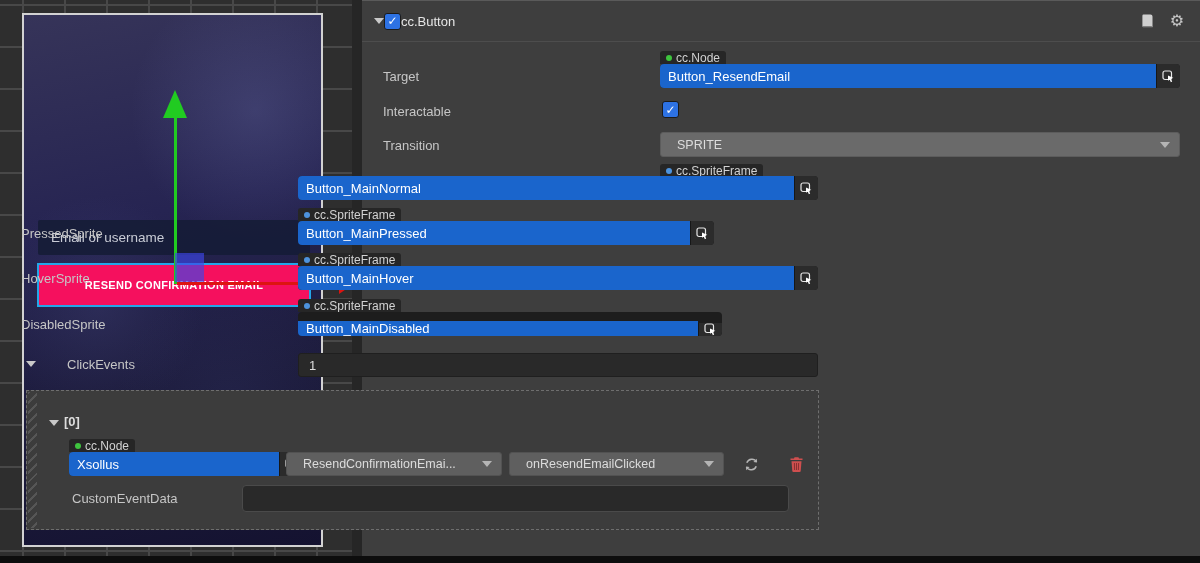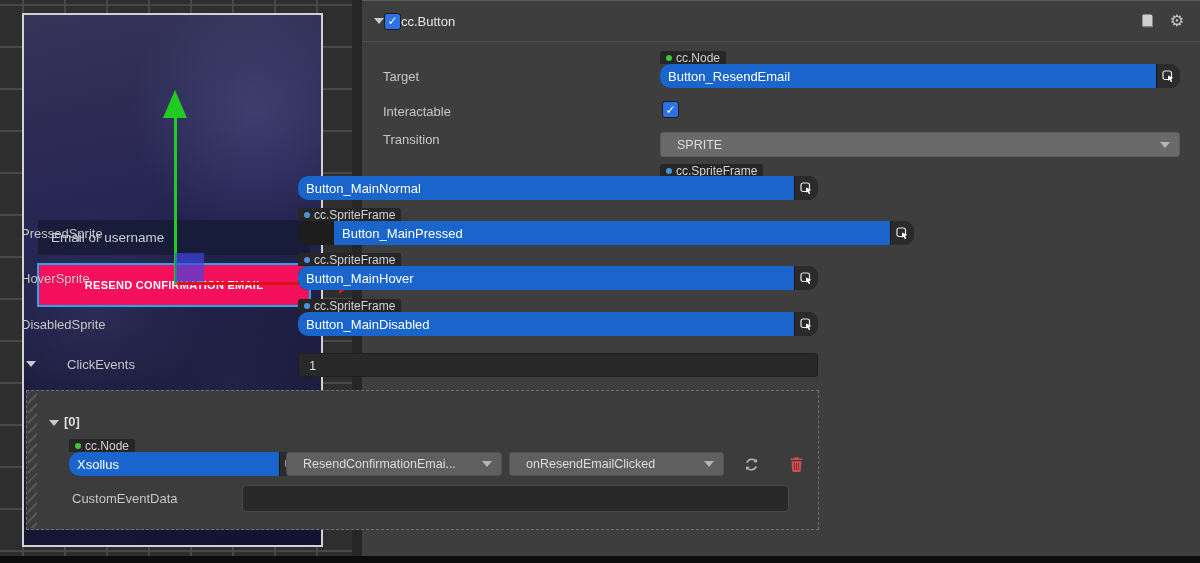--- a/index.html
+++ b/index.html
@@ -48,21 +48,21 @@
     border-top:6px solid #c9c9c9;}
   .cb{width:17px;height:17px;background:#2d72e4;border:1px solid #1b1b1b;border-radius:3px;
     display:flex;align-items:center;justify-content:center;color:#fff;font-size:12px;font-weight:bold;box-sizing:border-box;}
   .cb::after{content:"\2713";}
   .label{position:absolute;left:21px;color:#c6c6c6;font-size:13px;}
   .tag{position:absolute;height:13px;background:#262626;border-radius:3px 3px 0 0;
     display:inline-flex;align-items:center;gap:4px;padding:0 6px;font-size:12px;color:#d2d2d2;}
   .dot{width:6px;height:6px;border-radius:50%;}
   .dot-node{background:#3ec43e;}
   .dot-sprite{background:#4d93dd;}
-  .ref{position:absolute;display:flex;background:#1d1d1d;border-radius:10px;overflow:hidden;height:24px;box-sizing:border-box;}
+  .ref{position:absolute;display:flex;background:#1d1d1d;border-radius:4px;overflow:hidden;height:24px;box-sizing:border-box;}
   .ref-val{flex:1;background:#1a65cc;color:#fff;font-size:13px;display:flex;align-items:center;
     padding-left:8px;min-width:0;white-space:nowrap;overflow:hidden;}
   .ref-pick{width:23px;background:#2b2b2b;display:flex;align-items:center;justify-content:center;
     border-left:1px solid #171717;cursor:pointer;}
   .dd{position:absolute;background:#5f5f5f;border:1px solid #525252;border-radius:3px;color:#dcdcdc;
     font-size:12.5px;display:flex;align-items:center;padding:0 24px 0 16px;box-sizing:border-box;
     height:24px;white-space:nowrap;overflow:hidden;cursor:pointer;}
   .dd-light{background:#6a6a6a;border-color:#5c5c5c;height:25px;}
   .dd-arrow{position:absolute;right:9px;top:50%;margin-top:-3px;width:0;height:0;
     border-left:5px solid transparent;border-right:5px solid transparent;border-top:6px solid #b5b5b5;}
@@ -130,21 +130,21 @@
         <svg width="13" height="13" viewBox="0 0 13 13">
           <rect x="1" y="1" width="8.5" height="8.5" rx="2" fill="none" stroke="#e8e8e8" stroke-width="1.2"></rect>
           <path d="M6 5.5 L11.5 8 L8.8 8.6 L10.2 11.6 L8.9 12.2 L7.5 9.2 L6 11 Z" fill="#ffffff"></path>
         </svg>
       </span>
     </div>
 
     <span class="label" style="top:103px;">Interactable</span>
     <span class="cb" style="position:absolute;left:300px;top:100px;"></span>
 
-    <span class="label" style="top:131px;text-align:right;">Transition</span>
+    <span class="label" style="top:137px;text-align:right;">Transition</span>
     <div class="dd dd-light" style="left:298px;top:131px;width:520px;">
       <span>SPRITE</span>
       <span class="dd-arrow"></span>
     </div>
 
     <span class="label" style="top:181px;">NormalSprite</span>
     <span class="tag" style="left:298px;top:163px;">
       <span class="dot dot-sprite"></span>
       <span>cc.SpriteFrame</span>
     </span>
@@ -157,21 +157,21 @@
           <path d="M6 5.5 L11.5 8 L8.8 8.6 L10.2 11.6 L8.9 12.2 L7.5 9.2 L6 11 Z" fill="#ffffff"></path>
         </svg>
       </span>
     </div>
 
     <span class="label" style="top:226px;">PressedSprite</span>
     <span class="tag" style="left:298px;top:208px;">
       <span class="dot dot-sprite"></span>
       <span>cc.SpriteFrame</span>
     </span>
-    <div class="ref" style="left:298px;top:221px;width:616px;padding-left:36px;">
+    <div class="ref" style="left:298px;top:221px;width:416px;">
       <span class="ref-val">Button_MainPressed</span>
       <span class="ref-pick">
         <svg width="13" height="13" viewBox="0 0 13 13">
           <rect x="1" y="1" width="8.5" height="8.5" rx="2" fill="none" stroke="#e8e8e8" stroke-width="1.2"></rect>
           <path d="M6 5.5 L11.5 8 L8.8 8.6 L10.2 11.6 L8.9 12.2 L7.5 9.2 L6 11 Z" fill="#ffffff"></path>
         </svg>
       </span>
     </div>
 
     <span class="label" style="top:271px;text-align:right;">HoverSprite</span>
@@ -187,21 +187,21 @@
           <path d="M6 5.5 L11.5 8 L8.8 8.6 L10.2 11.6 L8.9 12.2 L7.5 9.2 L6 11 Z" fill="#ffffff"></path>
         </svg>
       </span>
     </div>
 
     <span class="label" style="top:317px;">DisabledSprite</span>
     <span class="tag" style="left:298px;top:299px;">
       <span class="dot dot-sprite"></span>
       <span>cc.SpriteFrame</span>
     </span>
-    <div class="ref" style="left:298px;top:312px;width:520px;">
+    <div class="ref" style="left:298px;top:312px;width:424px;align-items:flex-end;">
       <span class="ref-val">Button_MainDisabled</span>
       <span class="ref-pick">
         <svg width="13" height="13" viewBox="0 0 13 13">
           <rect x="1" y="1" width="8.5" height="8.5" rx="2" fill="none" stroke="#e8e8e8" stroke-width="1.2"></rect>
           <path d="M6 5.5 L11.5 8 L8.8 8.6 L10.2 11.6 L8.9 12.2 L7.5 9.2 L6 11 Z" fill="#ffffff"></path>
         </svg>
       </span>
     </div>
 
     <span class="tri-down" style="position:absolute;left:26px;top:361px;"></span>

